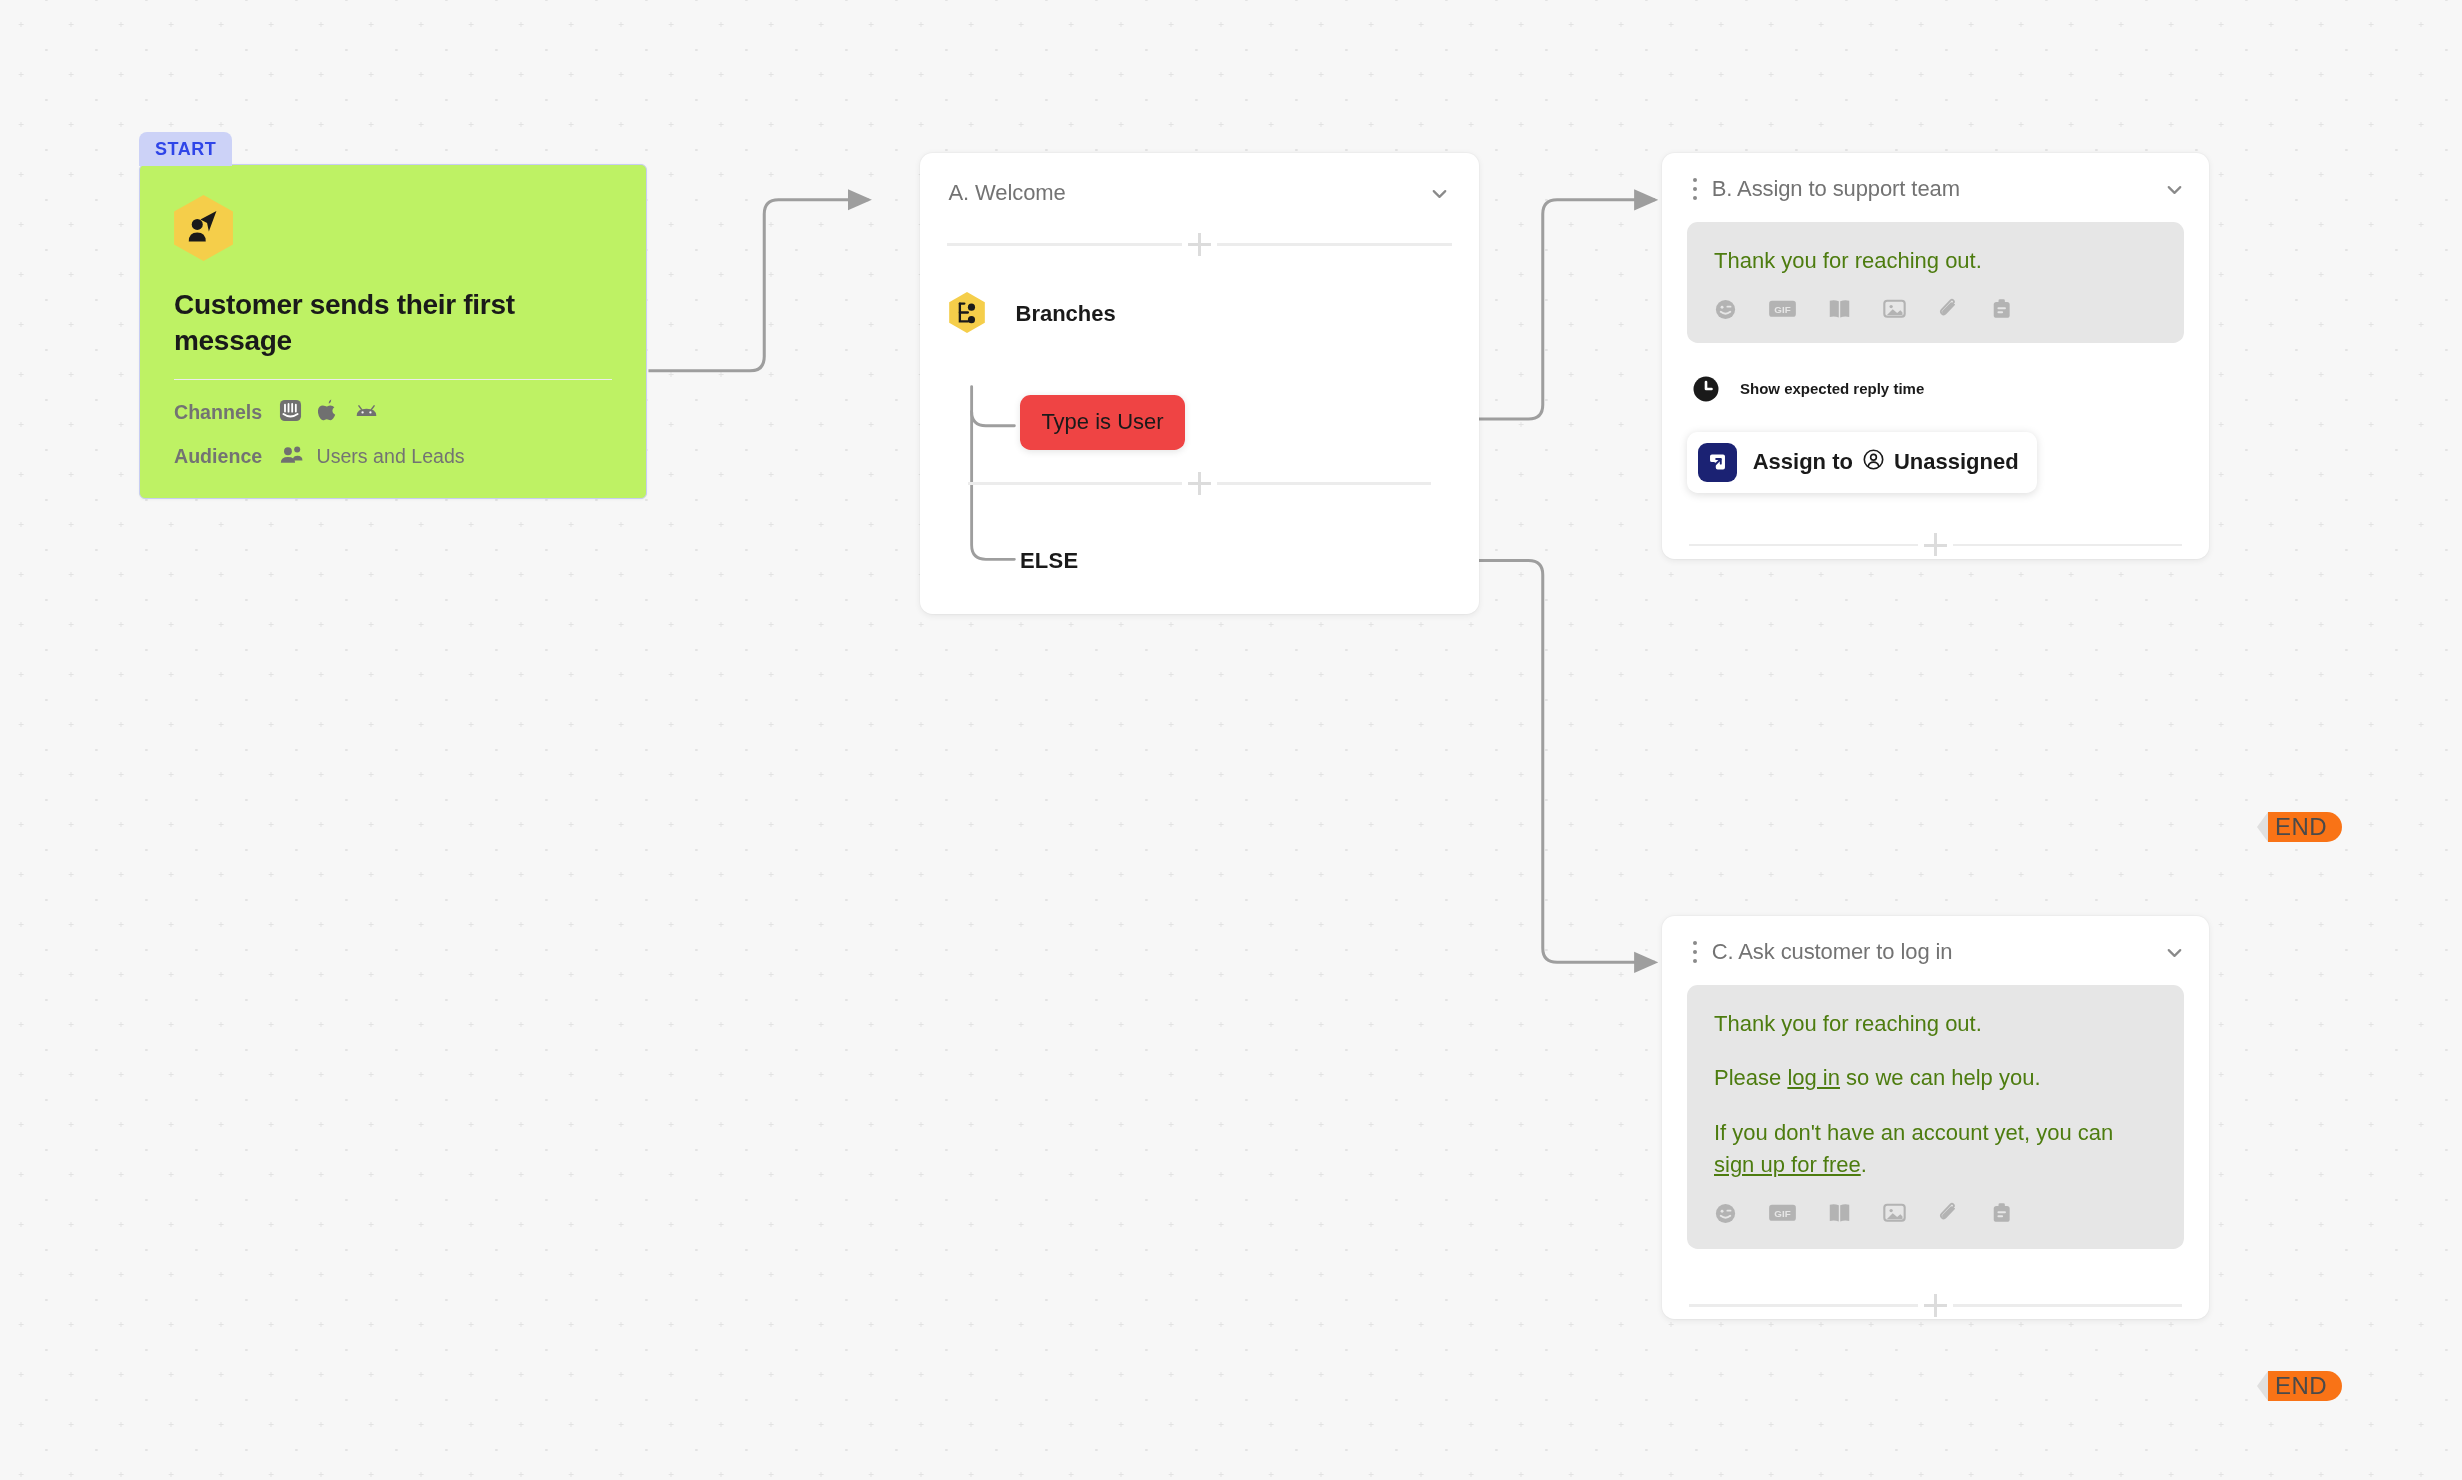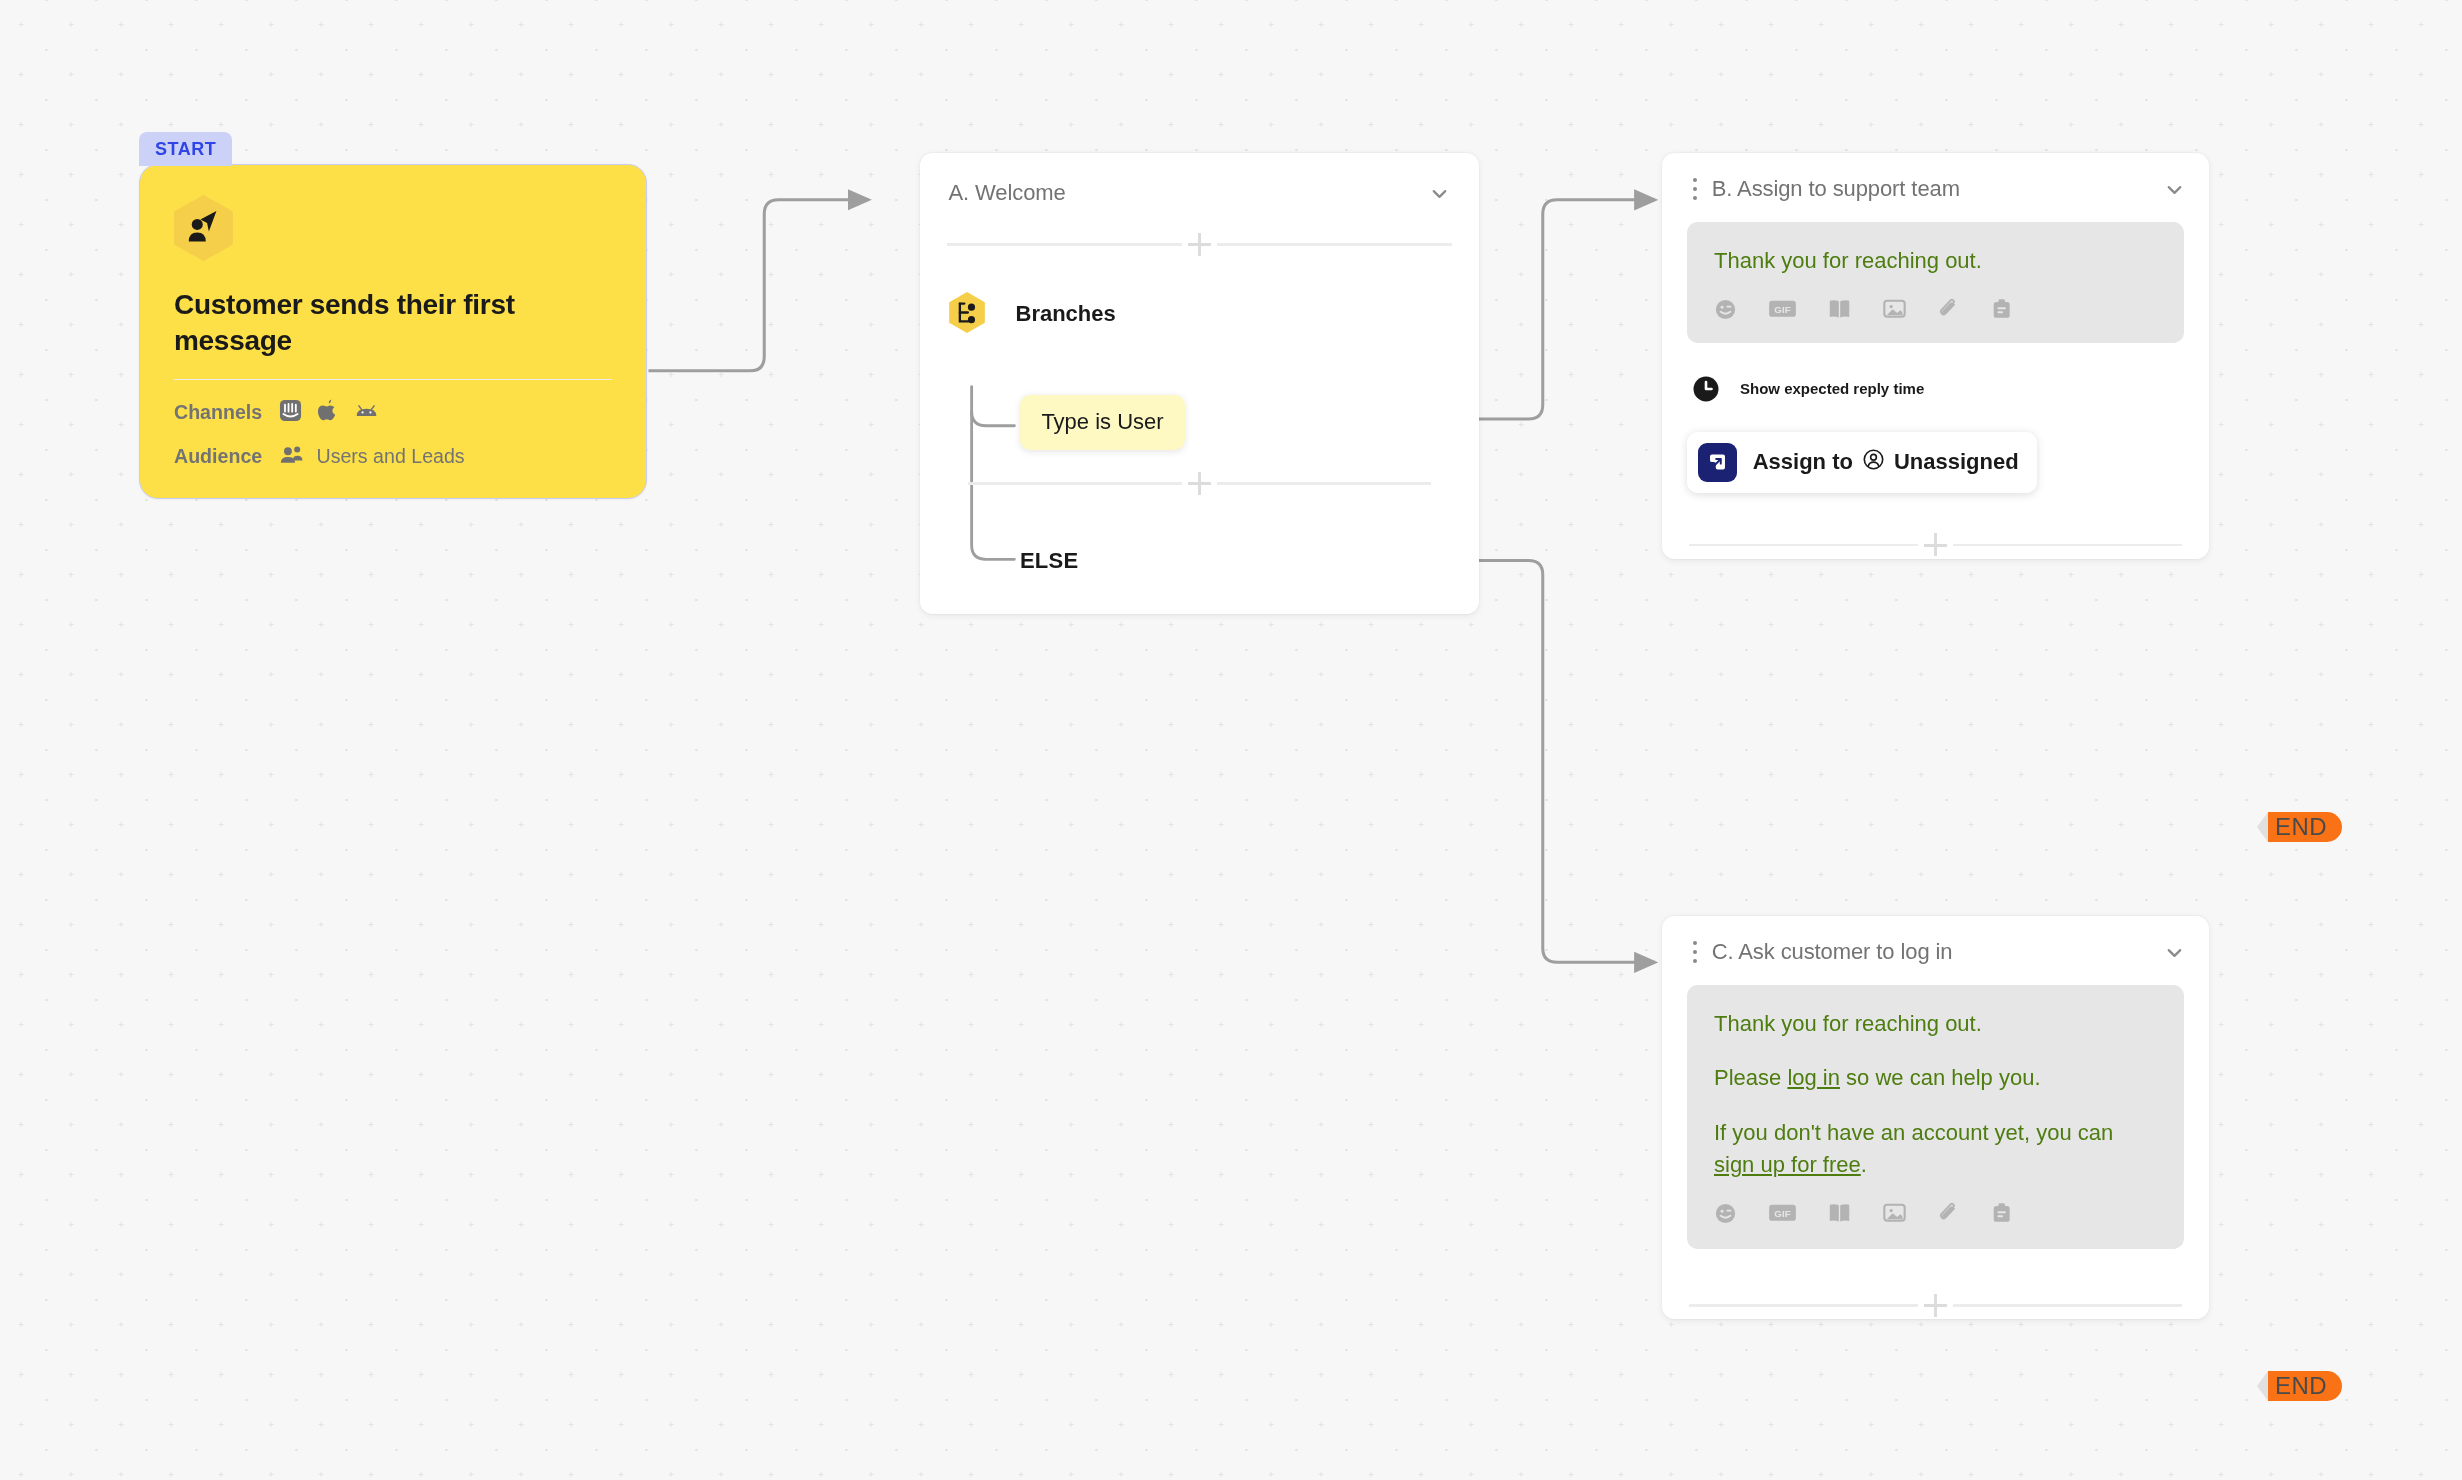--- a/index.html
+++ b/index.html
@@ -94,23 +94,23 @@
     font-weight: bold;
     letter-spacing: 0.5px;
     padding: 7.1px 16px 6.2px 16px;
     border-radius: 8px 8px 0 0;
     position: relative;
     left: 0;
   }
 
   .trigger-card {
     width: 508px;
-    background: #fde047;
+    background: #bef264;
     border: 1.8px solid #c7cdf2;
-    border-radius: 19px;
+    border-radius: 6px;
     padding: 30px 34px 30px 34px;
     margin-top: -1.8px;
     box-shadow: 0 0.9px 2.7px rgba(0,0,0,0.04);
   }
 
   .trigger-hex { margin-bottom: 23px; }
 
   .trigger-title {
     font-size: 28px;
     font-weight: bold;
@@ -221,21 +221,21 @@
   }
   .branches-label {
     font-size: 22px;
     font-weight: bold;
     color: #1a1a1a;
     margin-left: 31px;
   }
 
   .branch-chip {
     position: absolute;
-    background: #fef9c3;
+    background: #ef4444;
     border-radius: 10.7px;
     box-shadow: 0 1.8px 7.1px rgba(0,0,0,0.10);
     font-size: 22px;
     color: #1a1a1a;
     padding: 14.3px 21.4px;
   }
   .else-label {
     position: absolute;
     font-size: 22px;
     font-weight: bold;

